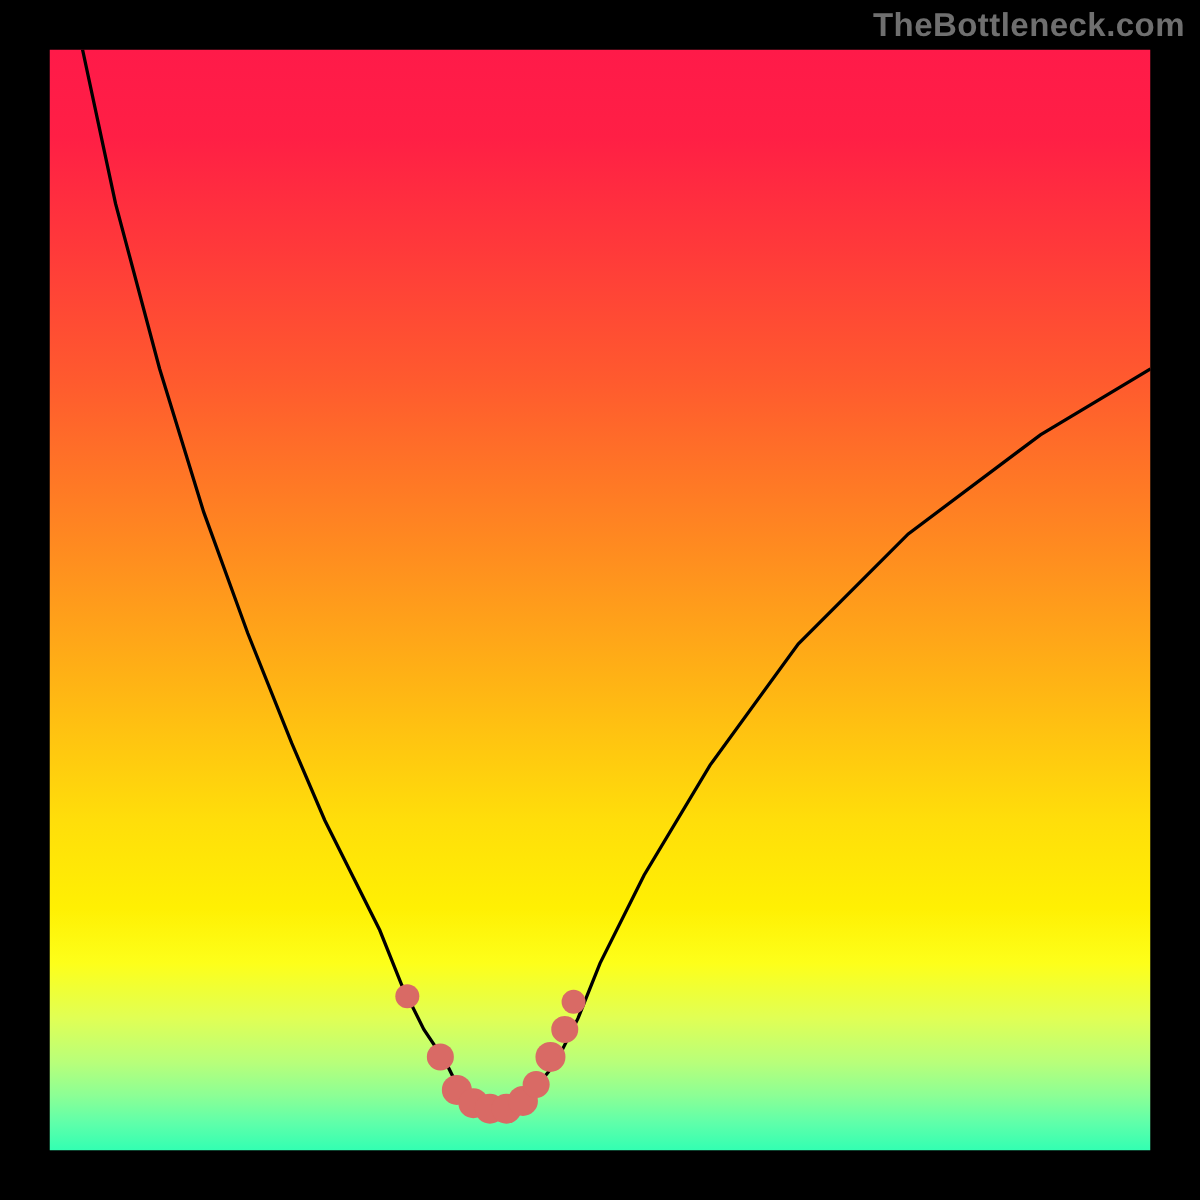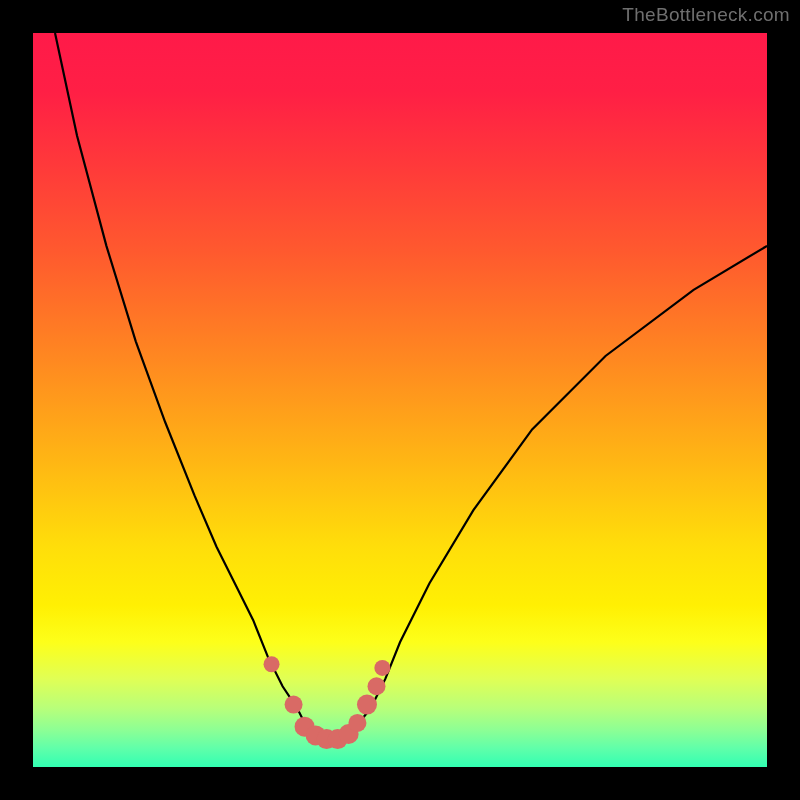--- a/index.html
+++ b/index.html
@@ -17,22 +17,22 @@
     left: 0;
     width: 800px;
     height: 800px;
     background: #000;
   }
   .watermark {
     position: absolute;
     top: 4px;
     right: 10px;
     color: #6f6f6f;
-    font-size: 19px;
-    font-weight: 400;
+    font-size: 22px;
+    font-weight: 700;
     letter-spacing: 0.3px;
     user-select: none;
   }
   .plot {
     position: absolute;
     left: 33px;
     top: 33px;
     width: 734px;
     height: 734px;
   }

